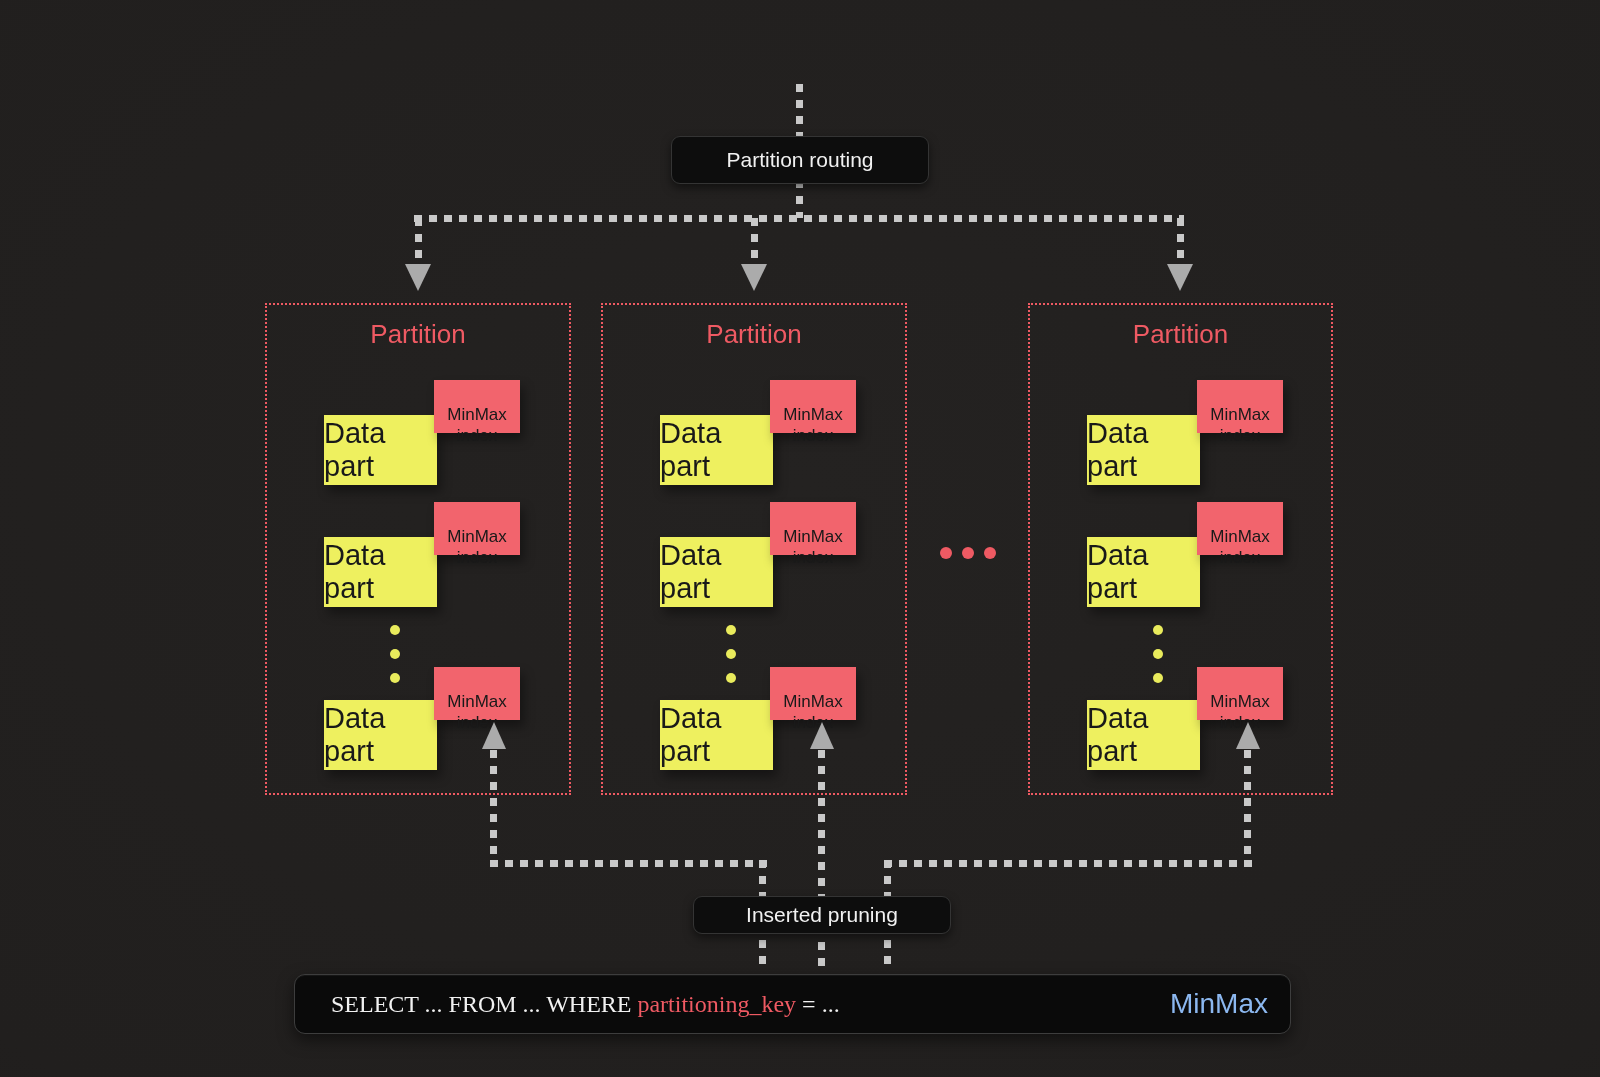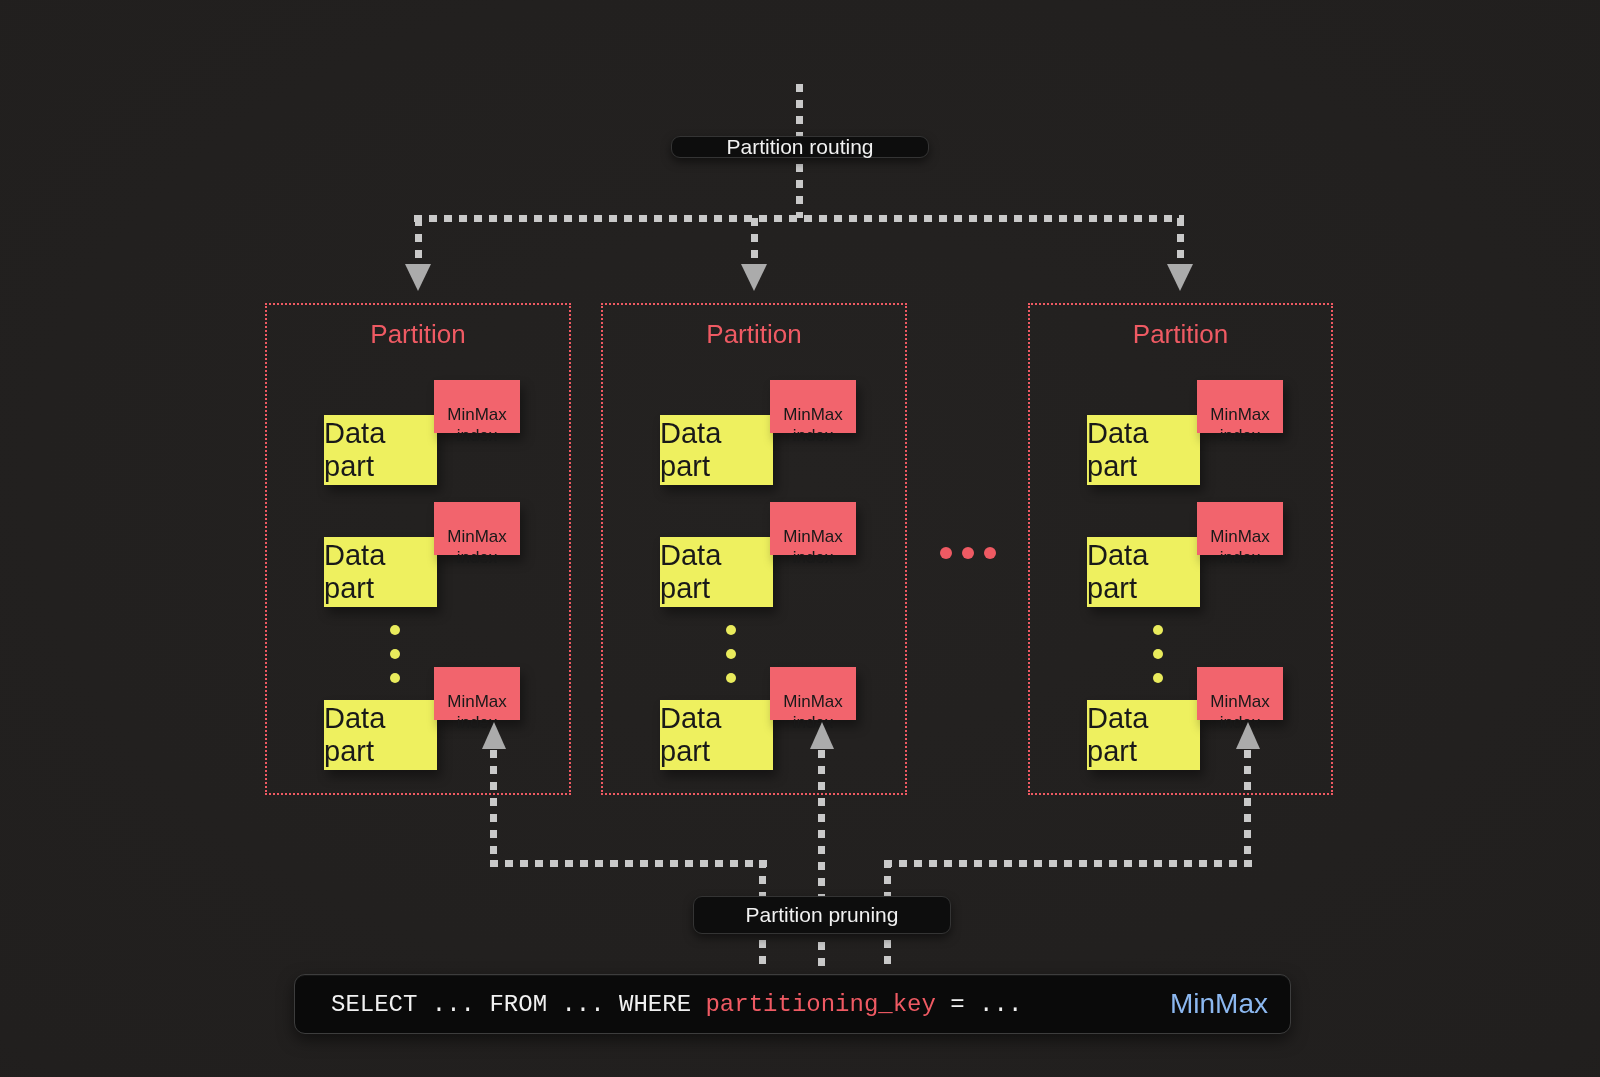--- a/index.html
+++ b/index.html
@@ -46,32 +46,32 @@
   .vdot{position:absolute;left:123px;width:10px;height:10px;border-radius:50%;
     background:var(--dots_yellow);}
   .rdots{position:absolute;left:940px;top:547px;display:flex;gap:10px;z-index:2;}
   .rdot{width:12px;height:12px;border-radius:50%;background:var(--accent_red);}
   .segments{position:absolute;left:376px;top:19px;width:260px;height:22px;
     display:flex;gap:2px;}
   .segments div{flex:1;background:var(--segment_gray);}
   .blue-label{position:absolute;right:16px;top:50%;transform:translateY(-50%);
     font-size:28px;color:var(--accent_blue);}
   .qtext{position:absolute;left:36px;top:50%;transform:translateY(-50%);
-    font-family:Liberation Mono, monospace;font-size:24px;
+    font-family:Liberation Serif, serif;font-size:24px;
     color:var(--light_text);white-space:pre;}
   .qkey{color:var(--accent_red);}
 </style>
 </head>
 <body>
 
 <div id="canvas">
 
 
   <div class="dot-v" style="left:796px;top:84px;height:134px;"></div>
-  <div class="chip" style="left:671px;top:136px;width:258px;height:22px;">
+  <div class="chip" style="left:671px;top:136px;width:258px;height:48px;">
     <span>Partition routing</span>
   </div>
   <div class="dot-h" style="left:414px;top:215px;width:770px;"></div>
   <div class="dot-v" style="left:415px;top:218px;height:48px;"></div>
   <div class="dot-v" style="left:751px;top:218px;height:48px;"></div>
   <div class="dot-v" style="left:1177px;top:218px;height:48px;"></div>
   <div class="arrow-down" style="left:405px;top:264px;"></div>
   <div class="arrow-down" style="left:741px;top:264px;"></div>
   <div class="arrow-down" style="left:1167px;top:264px;"></div>
 
@@ -125,21 +125,21 @@
   <div class="arrow-up" style="left:1236px;top:722px;"></div>
   <div class="dot-v" style="left:490px;top:750px;height:113px;"></div>
   <div class="dot-v" style="left:818px;top:750px;height:216px;"></div>
   <div class="dot-v" style="left:1244px;top:750px;height:113px;"></div>
   <div class="dot-h" style="left:490px;top:860px;width:277px;"></div>
   <div class="dot-h" style="left:884px;top:860px;width:368px;"></div>
   <div class="dot-v" style="left:759px;top:860px;height:106px;"></div>
   <div class="dot-v" style="left:884px;top:860px;height:106px;"></div>
 
   <div class="chip" style="left:693px;top:896px;width:258px;height:38px;">
-    <span>Partition pruning</span>
+    <span>Inserted pruning</span>
   </div>
 
   <div class="panel" style="left:294px;top:974px;width:997px;height:60px;">
     <div class="qtext"><span>SELECT ... FROM ... WHERE </span><span class="qkey">partitioning_key</span><span> = ...</span></div>
     <div class="blue-label" style="right:22px;">MinMax</div>
   </div>
 
 </div>
 
 </body></html>

